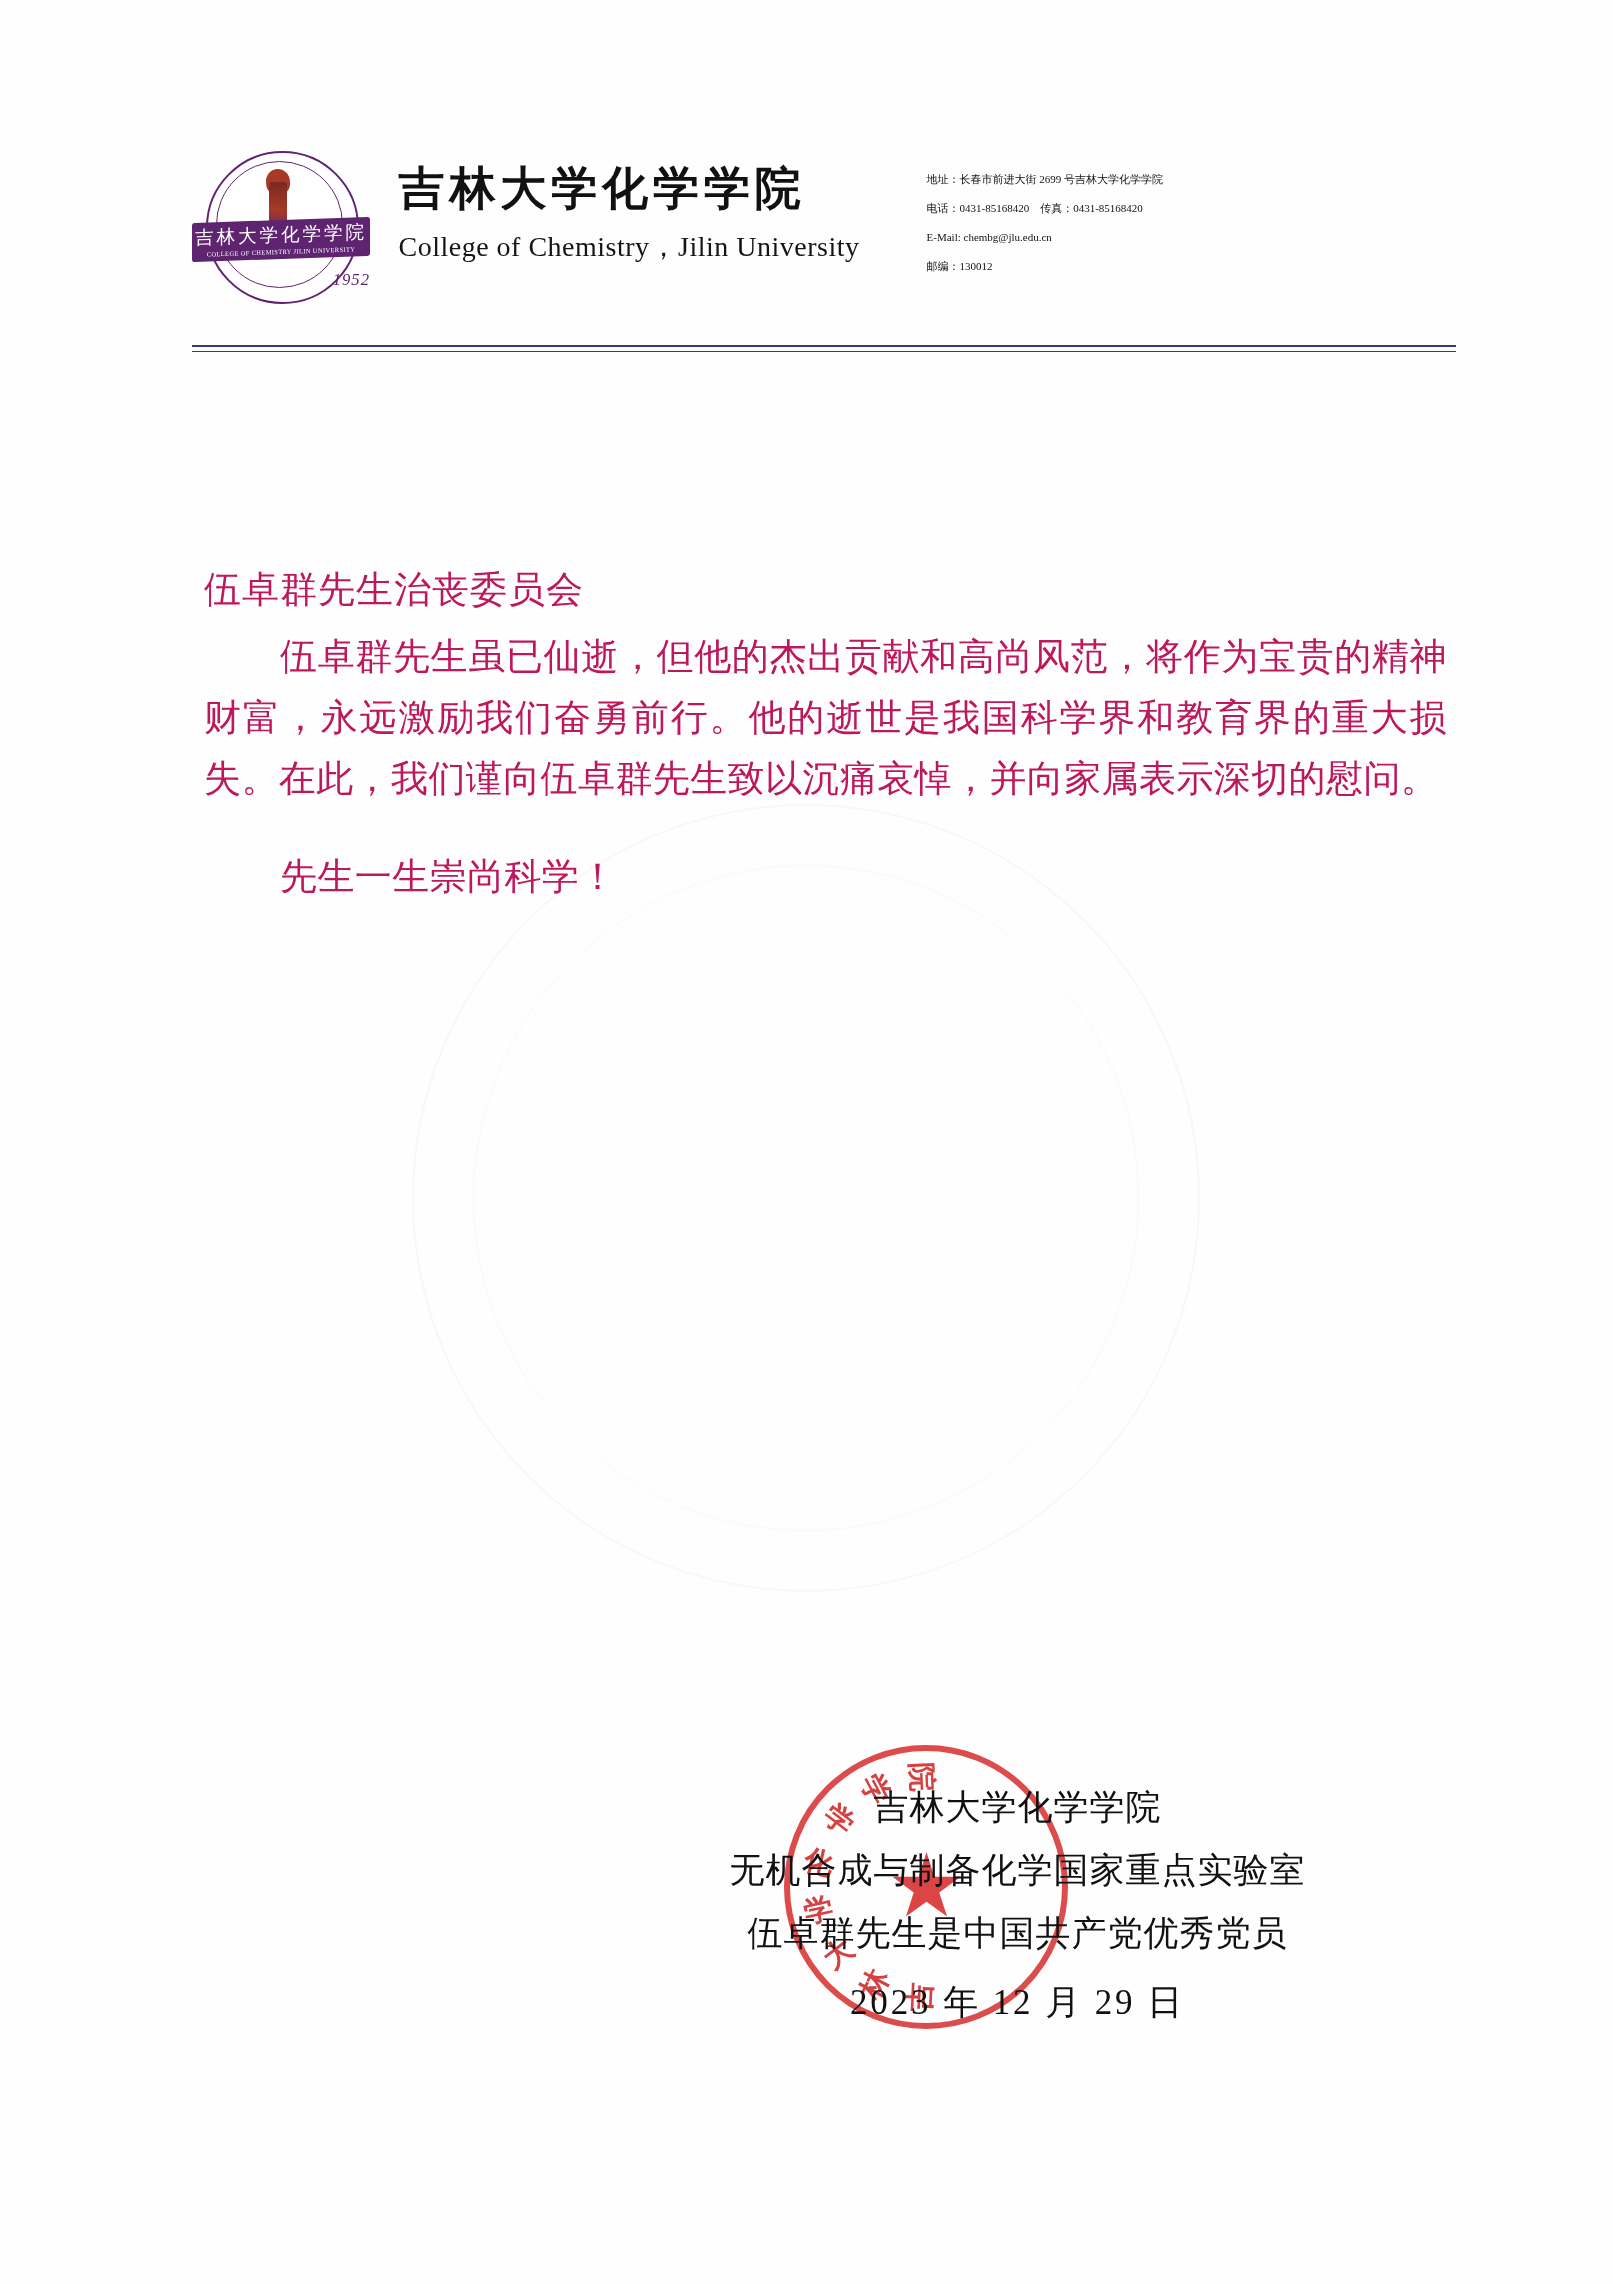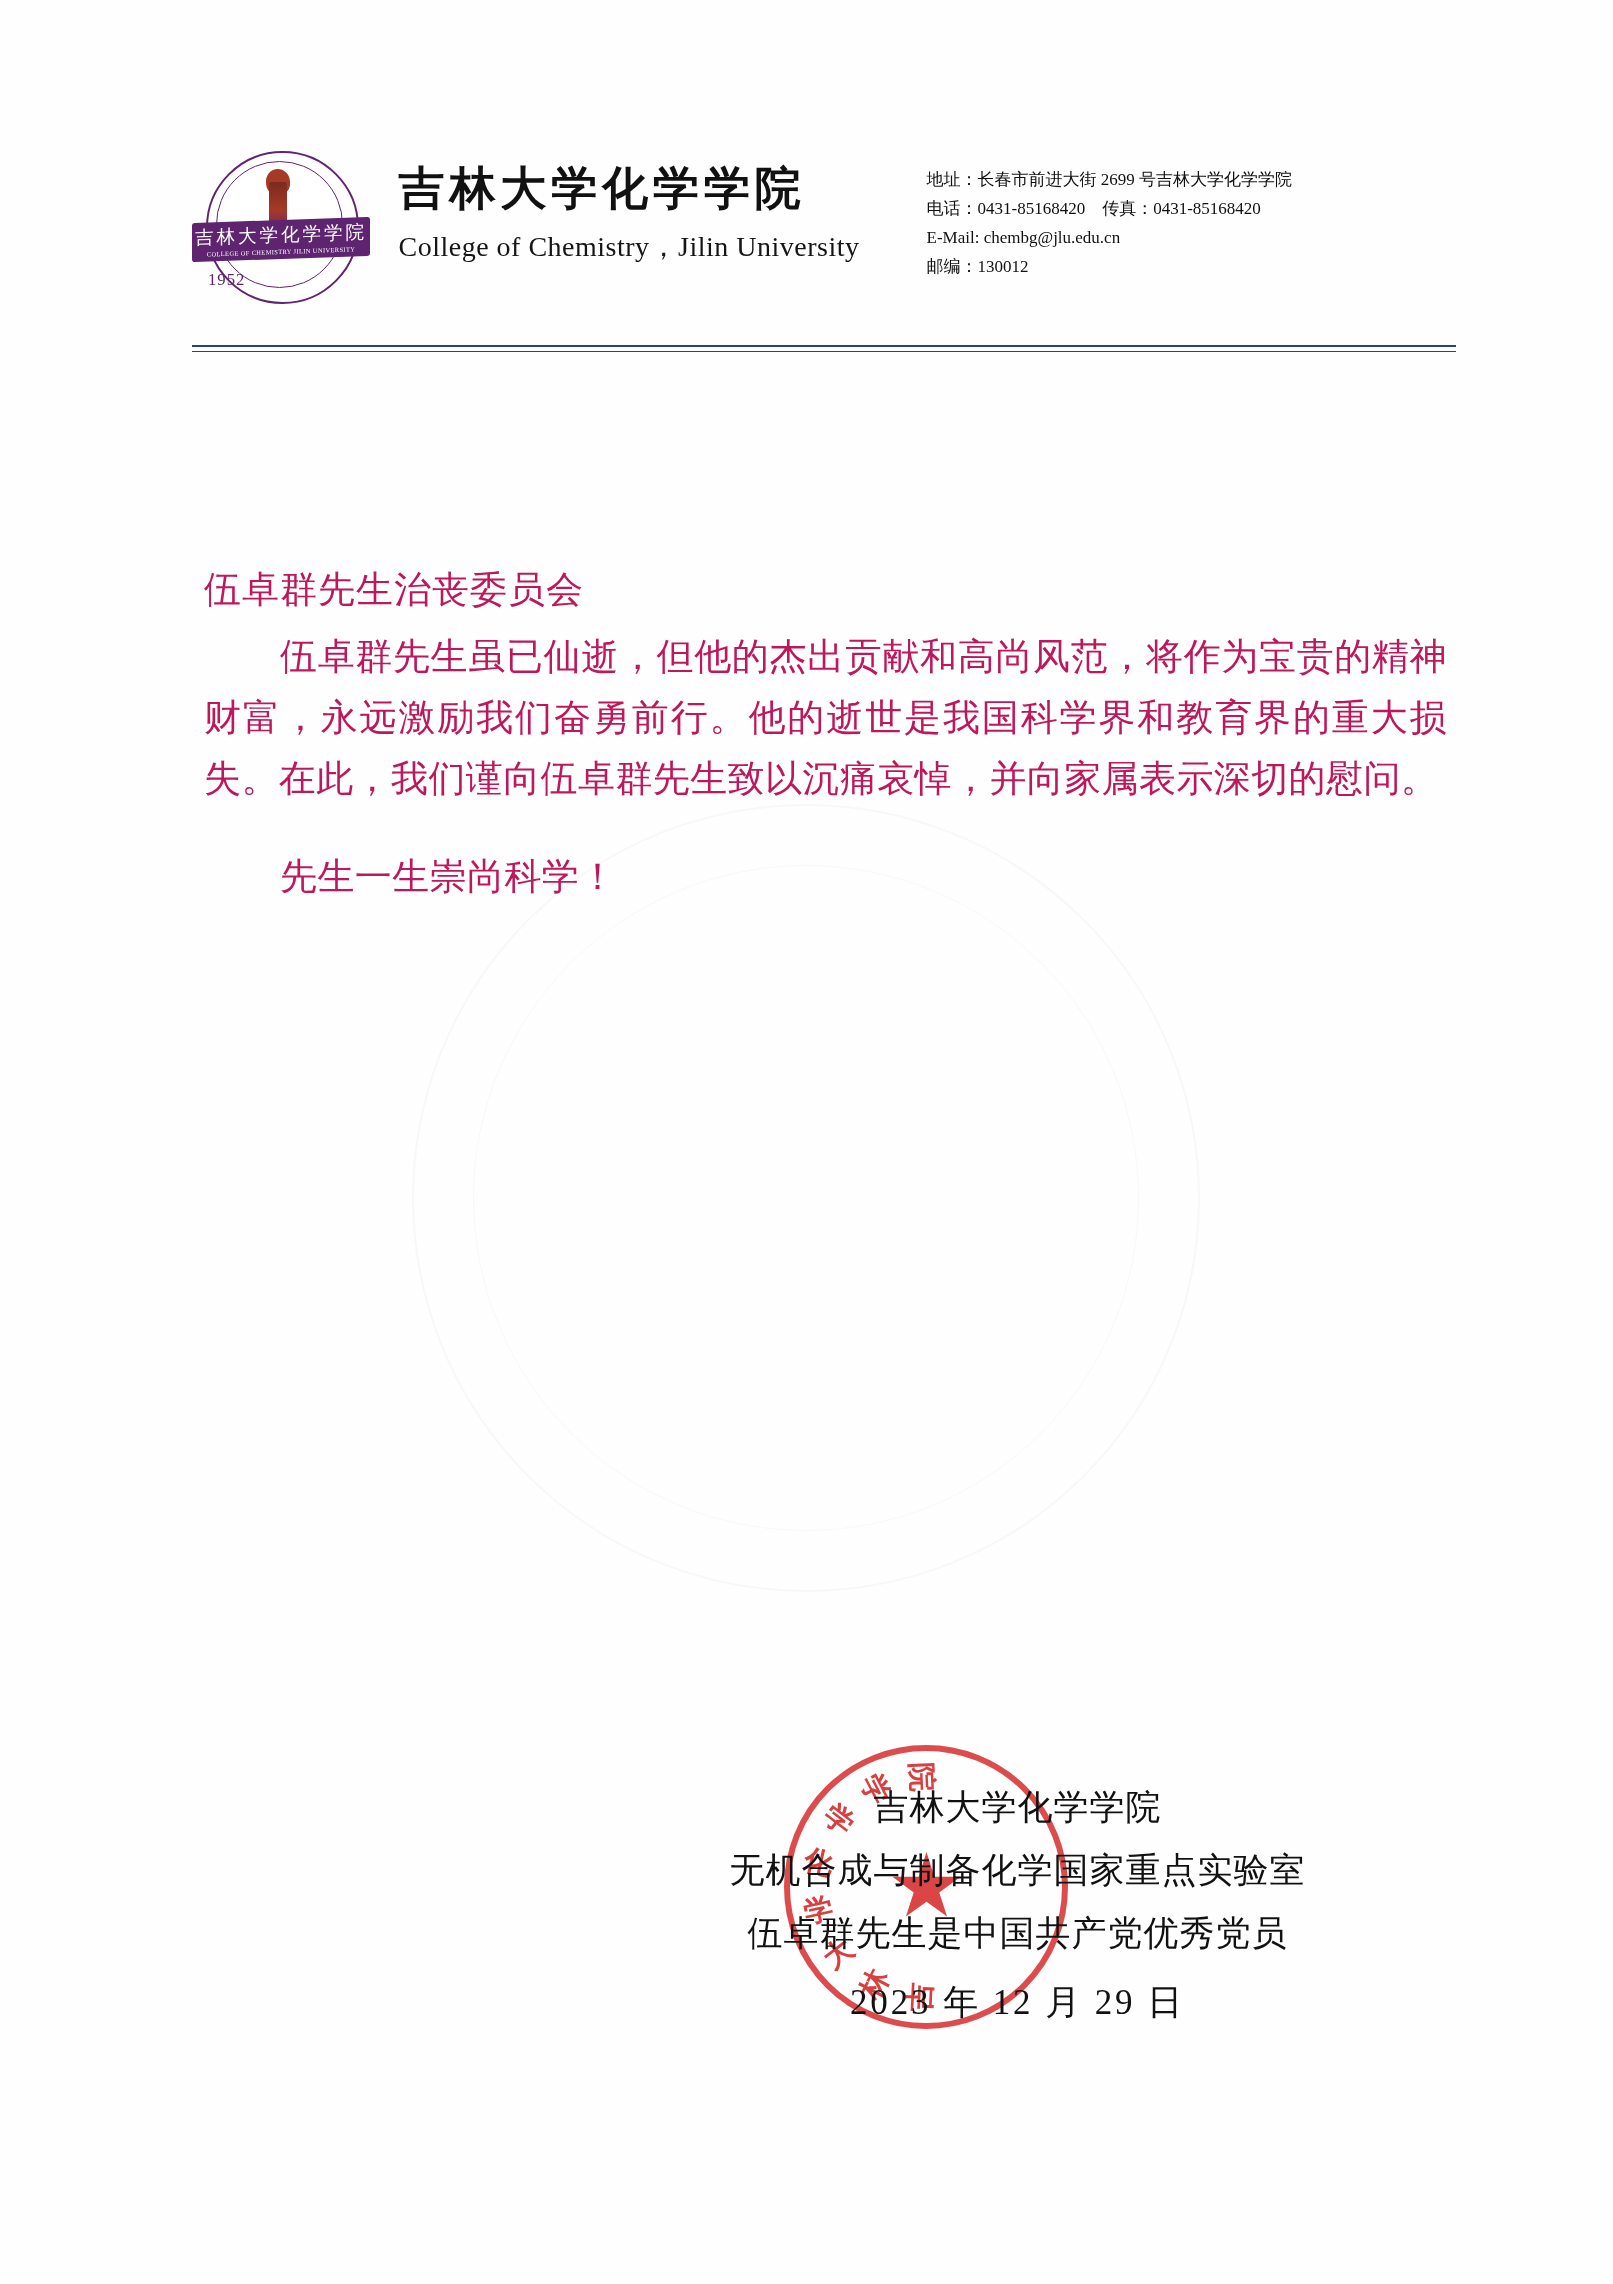--- a/index.html
+++ b/index.html
@@ -99,27 +99,28 @@
     font-family: "Liberation Serif", serif;
   }
   .crest .banner .eng {
     font-size: 6.4px;
     letter-spacing: 0.4px;
     line-height: 7.8px;
     padding-top: 0;
   }
   .crest .year {
     position: absolute;
-    left: 16px;
+    left: 0;
     top: 123px;
     width: 178px;
-    text-align: left;
+    text-align: right;
     color: #5f2470;
     font-size: 16.7px;
     letter-spacing: 1px;
+    font-style: italic;
   }
 
   .org-names {
     margin-left: 25.5px;
     padding-top: 13.7px;
     flex: 0 0 auto;
   }
   .org-cn {
     font-size: 46px;
     letter-spacing: 4.9px;
@@ -133,21 +134,21 @@
     margin-top: 11.8px;
     font-size: 28px;
     letter-spacing: 0.5px;
     color: #151515;
     white-space: nowrap;
   }
 
   .contact {
     margin-left: 67px;
     padding-top: 17.6px;
-    font-size: 17px;
+    font-size: 11px;
     line-height: 29px;
     color: #111;
     white-space: nowrap;
   }
   .contact div { display: block; }
 
   .header-rule {
     position: absolute;
     left: 192px;
     top: 345px;

